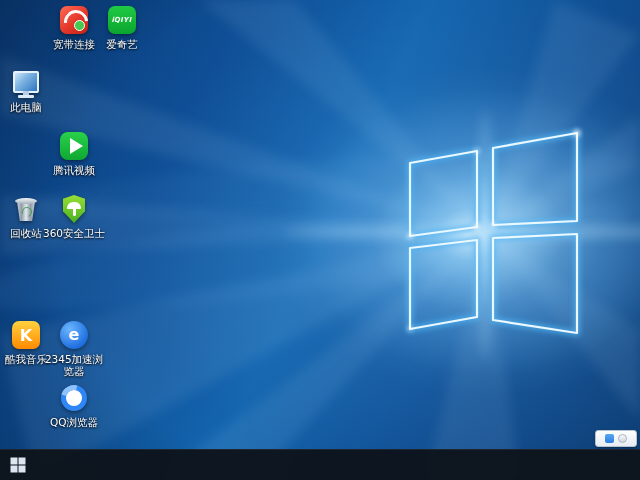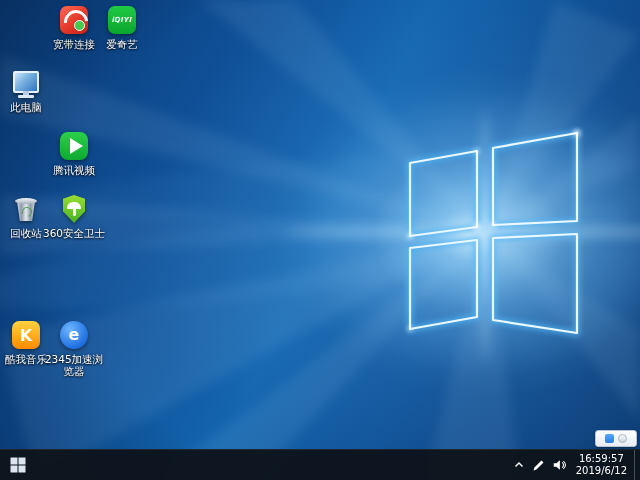--- a/index.html
+++ b/index.html
@@ -236,57 +236,40 @@
 
     <div class="dicon" style="grid-column:2;grid-row:6">
       <div class="ic ic-2345">
           <i class="f1"></i>
           <span class="t">e</span>
         </div>
       <div class="lbl">2345加速浏览器</div>
     </div>
 
 
+    <div class="dicon" style="grid-column:2;grid-row:7">
+      <div class="ic ic-qqb">
+          <i class="f1"></i>
+          <i class="f2"></i>
+        </div>
+      <div class="lbl">QQ浏览器</div>
+    </div>
 
   </div>
 
   <div class="float-widget">
     <i class="w1"></i>
     <i class="w2"></i>
   </div>
 
   <div class="taskbar">
     <div class="start">
       <svg width="16" height="16" viewBox="0 0 16 16">
         <rect x="0.5" y="0.5" width="7" height="7" fill="#dce6f0"></rect>
         <rect x="8.5" y="0.5" width="7" height="7" fill="#dce6f0"></rect>
         <rect x="0.5" y="8.5" width="7" height="7" fill="#dce6f0"></rect>
         <rect x="8.5" y="8.5" width="7" height="7" fill="#dce6f0"></rect>
       </svg>
     </div>
 
-    <div class="tray">
-      <div class="tico">
-        <svg width="12" height="12" viewBox="0 0 12 12">
-          <path d="M2.5,7.5 L6,4 L9.5,7.5" fill="none" stroke="#fff" stroke-width="1.4"></path>
-        </svg>
-      </div>
-      <div class="tico">
-        <svg width="13" height="13" viewBox="0 0 14 14">
-          <path d="M10.2,1.6 l2.2,2.2 -7.6,7.6 -3.1,0.9 0.9,-3.1 z" fill="#fff"></path>
-        </svg>
-      </div>
-      <div class="tico">
-        <svg width="14" height="14" viewBox="0 0 16 16">
-          <path d="M2,6 h3 l4,-3.5 v11 L5,10 H2 Z" fill="#fff"></path>
-          <path d="M11.5,5 a3.5,3.5 0 0 1 0,6" fill="none" stroke="#fff" stroke-width="1.2"></path>
-          <path d="M13,3.5 a5.5,5.5 0 0 1 0,9" fill="none" stroke="#fff" stroke-width="1.2"></path>
-        </svg>
-      </div>
-      <div class="clock">
-        <div>16:59:57</div>
-        <div>2019/6/12</div>
-      </div>
-      <div class="showdesk"></div>
-    </div>
   </div>
 
 </div>
 
 </body></html>

